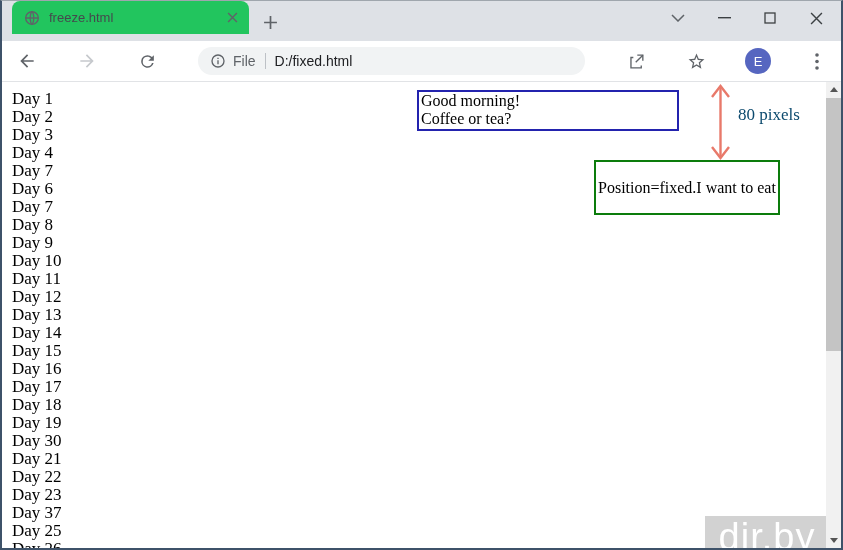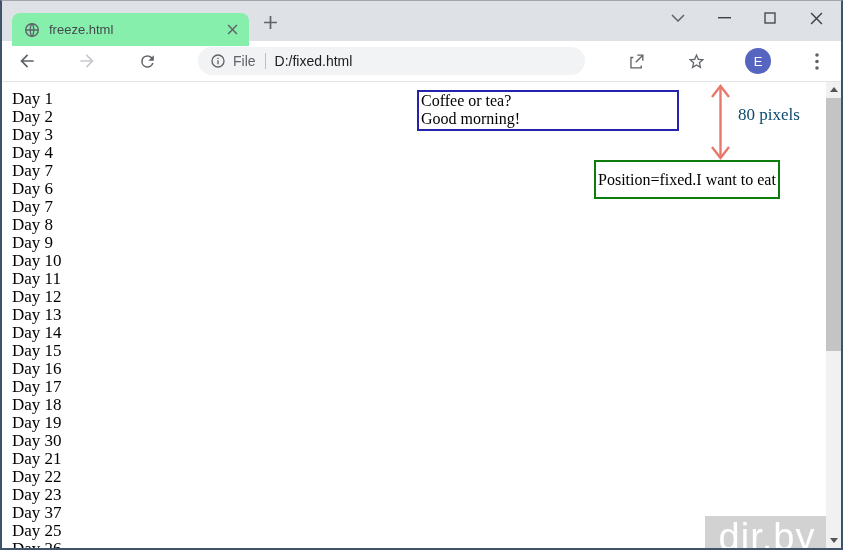--- a/index.html
+++ b/index.html
@@ -9,22 +9,22 @@
   .window {
     position:absolute; inset:0;
     border-left:2px solid #3e5269; border-right:2px solid #3e5269;
     border-bottom:2px solid #3e5269; border-top:1px solid #9fa6ad;
     display:flex; flex-direction:column;
   }
 
   
   .titlebar { height:40px; background:#dee1e6; position:relative; flex:none; }
   .tab {
-    position:absolute; left:10px; top:12px; width:237px; height:33px;
-    background:#86efac; border-radius:8px 8px 0 0;
+    position:absolute; left:10px; top:0; width:237px; height:33px;
+    background:#22c55e; border-radius:8px 8px 0 0;
     display:flex; align-items:center; padding:0 8px 0 12px; cursor:default;
   }
   .tab-title { flex:1; font-size:13px; color:#45494d; margin-left:9px; white-space:nowrap; overflow:hidden; }
   .icon-btn { display:flex; align-items:center; justify-content:center; background:none; border:none; cursor:pointer; }
   .tab-close { width:18px; height:18px; border-radius:50%; }
   .newtab { position:absolute; left:259px; top:12px; width:18px; height:18px; }
   .win-controls { position:absolute; right:2px; top:0; height:34px; display:flex; }
   .win-btn { width:46px; height:34px; display:flex; align-items:center; justify-content:center; background:none; border:none; cursor:pointer; }
 
   
@@ -51,21 +51,21 @@
     position:relative; flex:1; background:#fff; overflow:hidden;
     font-family:"Liberation Serif", serif; color:#000;
   }
   .days { position:absolute; left:10px; top:8px; font-size:17px; line-height:18px; }
   .greeting-box {
     position:absolute; left:415px; top:8px; width:262px; height:41px;
     border:2px solid #2323ae; padding-left:2px; font-size:16px; line-height:18px;
   }
   .fixed-box {
     position:absolute; left:592px; top:78px;
-    border:2px solid #0c7c0c; padding:8px 2px; font-size:16px; line-height:19px; white-space:nowrap;
+    border:2px solid #0c7c0c; padding:16px 2px; font-size:16px; line-height:19px; white-space:nowrap;
   }
   .measure-arrow { position:absolute; left:705px; top:1px; }
   .measure-label { position:absolute; left:736px; top:23px; color:#0c4a6e; font-size:17px; }
   .watermark {
     position:absolute; left:703px; top:412px; width:124px; height:43px;
     background:#d2d2d2; color:#fff; font-family:"Liberation Sans", sans-serif;
     font-size:38px; line-height:42px; text-align:center; letter-spacing:1px;margin-top:22px;
   }
 
   
@@ -200,22 +200,22 @@
         <div>Day 30</div>
         <div>Day 21</div>
         <div>Day 22</div>
         <div>Day 23</div>
         <div>Day 37</div>
         <div>Day 25</div>
         <div>Day 26</div>
       </div>
 
     <div class="greeting-box">
+      <div>Good morning!</div>
       <div>Coffee or tea?</div>
-      <div>Good morning!</div>
     </div>
 
     <div class="measure-arrow">
       <svg width="27" height="78" viewBox="0 0 27 78" fill="none" stroke="#e8796a" stroke-width="2.4">
         <path d="M13.5 5v68"></path>
         <path d="M5 14L13.5 3 22 14"></path>
         <path d="M5 64l8.5 11L22 64"></path>
       </svg>
     </div>
     <div class="measure-label">80 pixels</div>

